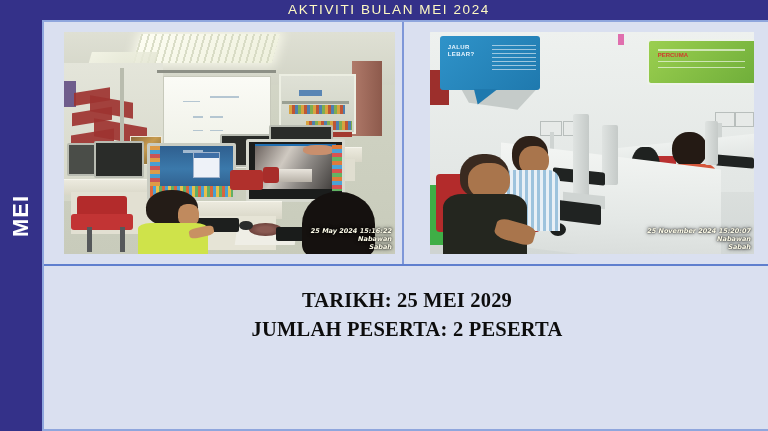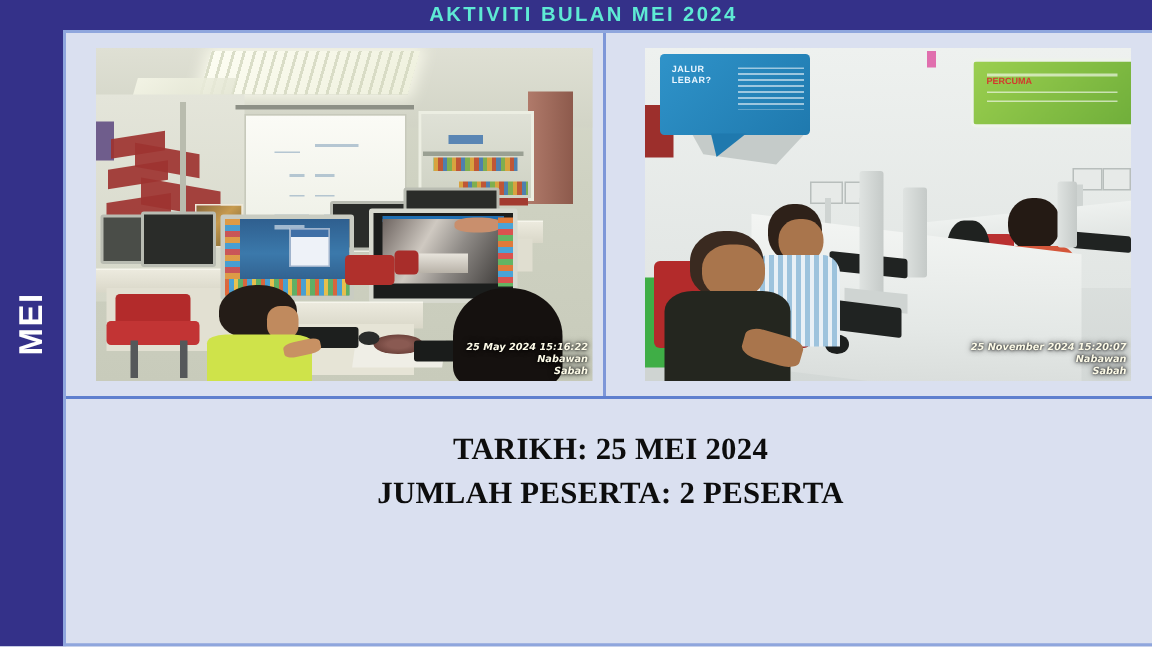--- a/index.html
+++ b/index.html
@@ -12,21 +12,21 @@
   .slide{position:relative;width:768px;height:431px;background:#dae0f0;overflow:hidden;}
 
   
   .header-bar{
     position:absolute;left:0;top:0;width:768px;height:20px;
     background:#343189;
     display:flex;align-items:center;justify-content:center;
     z-index:6;
   }
   .header-title{
-    color:#5eead4;font-weight:bold;font-size:13.5px;letter-spacing:1.6px;
+    color:#fef9c3;font-weight:normal;font-size:13.5px;letter-spacing:1.6px;
     font-family:"Liberation Sans", sans-serif;line-height:1;white-space:nowrap;
     margin-left:10px;
   }
 
   
   .sidebar{
     position:absolute;left:0;top:0;width:42px;height:431px;
     background:#343189;z-index:5;
   }
   .sidebar-label{
@@ -458,19 +458,19 @@
             <div>Nabawan</div>
             <div>Sabah</div>
           </div>
         </div>
       </div>
     </div>
 
     <div class="h-divider"></div>
 
     <div class="caption">
-      <div class="caption-line">TARIKH: 25 MEI 2024</div>
+      <div class="caption-line">TARIKH: 25 MEI 2029</div>
       <div class="caption-line">JUMLAH PESERTA: 2 PESERTA</div>
     </div>
   </div>
 
   <div class="bottom-edge"></div>
 </div>
 
 </body></html>

